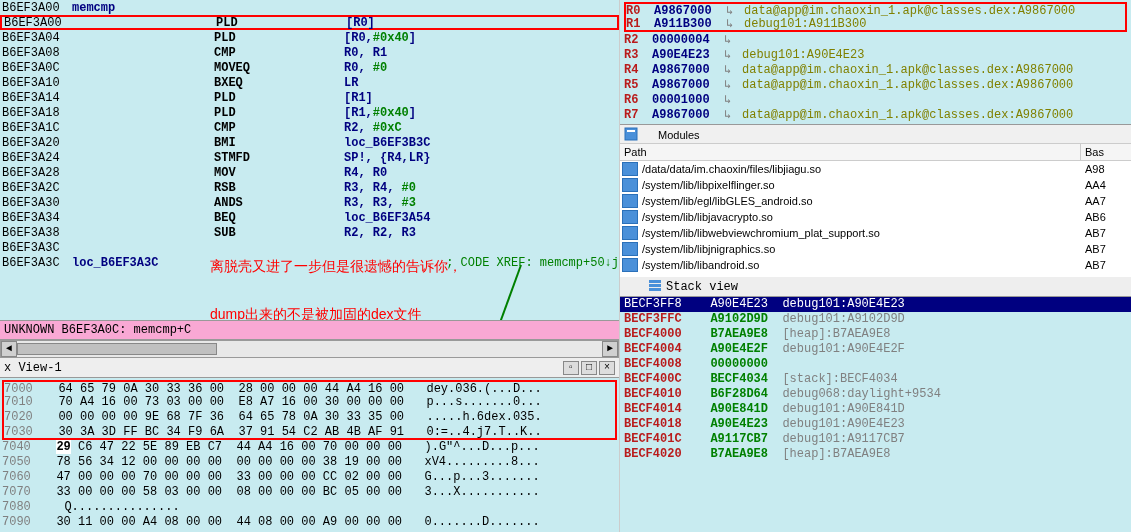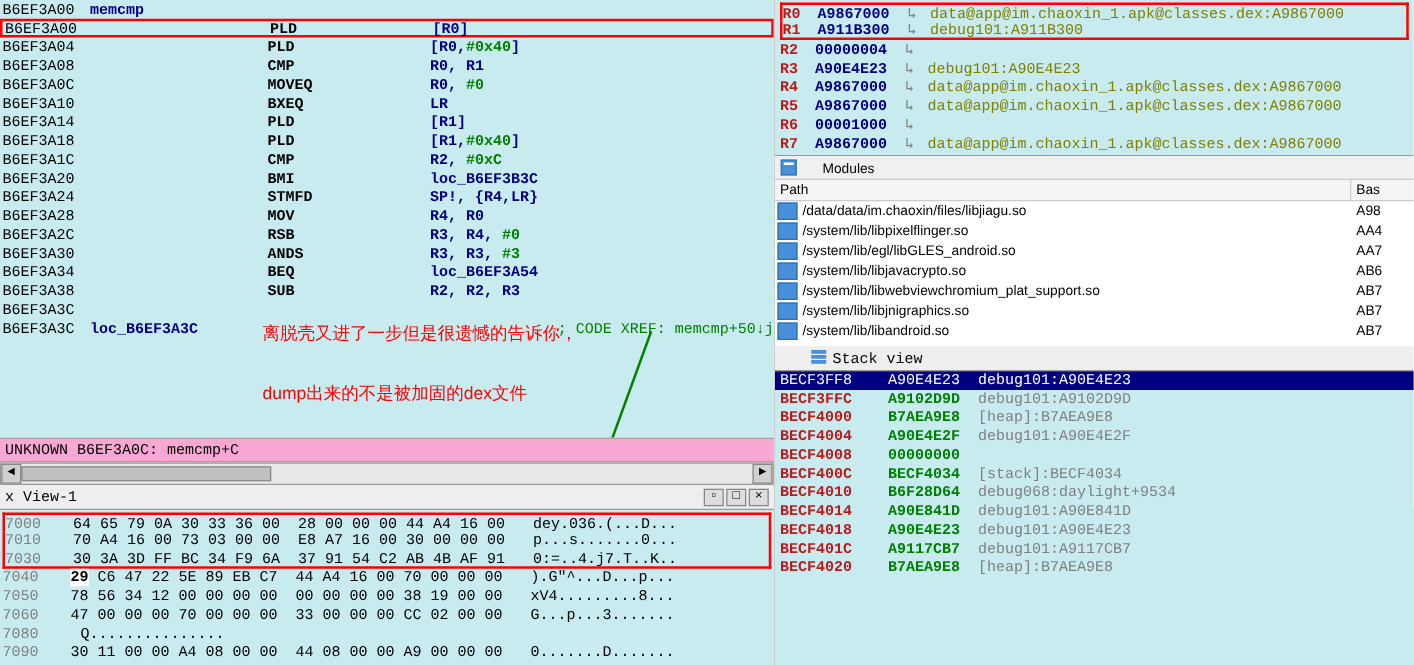--- a/index.html
+++ b/index.html
@@ -115,24 +115,26 @@
       <div class="tab-buttons">
         <div class="tab-btn">▫</div>
         <div class="tab-btn">□</div>
         <div class="tab-btn">×</div>
       </div>
     </div>
     <div class="hex-view">
       <div id="hex-body">
           <div class="hex-row" style="border-left: 2px solid rgb(255, 0, 0); border-right: 2px solid rgb(255, 0, 0); border-top: 2px solid rgb(255, 0, 0);"><span class="hex-offset">7000</span><span class="hex-bytes">  64 65 79 0A 30 33 36 00  28 00 00 00 44 A4 16 00</span><span class="hex-ascii">  dey.036.(...D...</span></div>
           <div class="hex-row" style="border-left: 2px solid rgb(255, 0, 0); border-right: 2px solid rgb(255, 0, 0);"><span class="hex-offset">7010</span><span class="hex-bytes">  70 A4 16 00 73 03 00 00  E8 A7 16 00 30 00 00 00</span><span class="hex-ascii">  p...s.......0...</span></div>
+          <div class="hex-row" style="border-left: 2px solid rgb(255, 0, 0); border-right: 2px solid rgb(255, 0, 0);"><span class="hex-offset">7020</span><span class="hex-bytes">  00 00 00 00 9E 68 7F 36  64 65 78 0A 30 33 35 00</span><span class="hex-ascii">  .....h.6dex.035.</span></div>
           <div class="hex-row" style="border-left: 2px solid rgb(255, 0, 0); border-right: 2px solid rgb(255, 0, 0); border-bottom: 2px solid rgb(255, 0, 0);"><span class="hex-offset">7030</span><span class="hex-bytes">  30 3A 3D FF BC 34 F9 6A  37 91 54 C2 AB 4B AF 91</span><span class="hex-ascii">  0:=..4.j7.T..K..</span></div>
           <div class="hex-row"><span class="hex-offset">7040</span><span class="hex-bytes">  <span class="hlbyte">29</span> C6 47 22 5E 89 EB C7  44 A4 16 00 70 00 00 00</span><span class="hex-ascii">  ).G"^...D...p...</span></div>
           <div class="hex-row"><span class="hex-offset">7050</span><span class="hex-bytes">  78 56 34 12 00 00 00 00  00 00 00 00 38 19 00 00</span><span class="hex-ascii">  xV4.........8...</span></div>
           <div class="hex-row"><span class="hex-offset">7060</span><span class="hex-bytes">  47 00 00 00 70 00 00 00  33 00 00 00 CC 02 00 00</span><span class="hex-ascii">  G...p...3.......</span></div>
+          <div class="hex-row"><span class="hex-offset">7070</span><span class="hex-bytes">  33 00 00 00 58 03 00 00  08 00 00 00 BC 05 00 00</span><span class="hex-ascii">  3...X...........</span></div>
           <div class="hex-row"><span class="hex-offset">7080</span><span class="hex-ascii">  Q...............</span></div>
           <div class="hex-row"><span class="hex-offset">7090</span><span class="hex-bytes">  30 11 00 00 A4 08 00 00  44 08 00 00 A9 00 00 00</span><span class="hex-ascii">  0.......D.......</span></div>
         </div>
     </div>
   </div>
 
   <div class="right-panel">
     <div class="registers-view">
       <div id="reg-body">
           <div class="reg-row" style="border-left: 2px solid rgb(255, 0, 0); border-right: 2px solid rgb(255, 0, 0); border-top: 2px solid rgb(255, 0, 0);"><span class="reg-name">R0</span><span class="reg-val">A9867000</span><span class="reg-arrow">↳</span><span class="reg-target">data@app@im.chaoxin_1.apk@classes.dex:A9867000</span></div>

